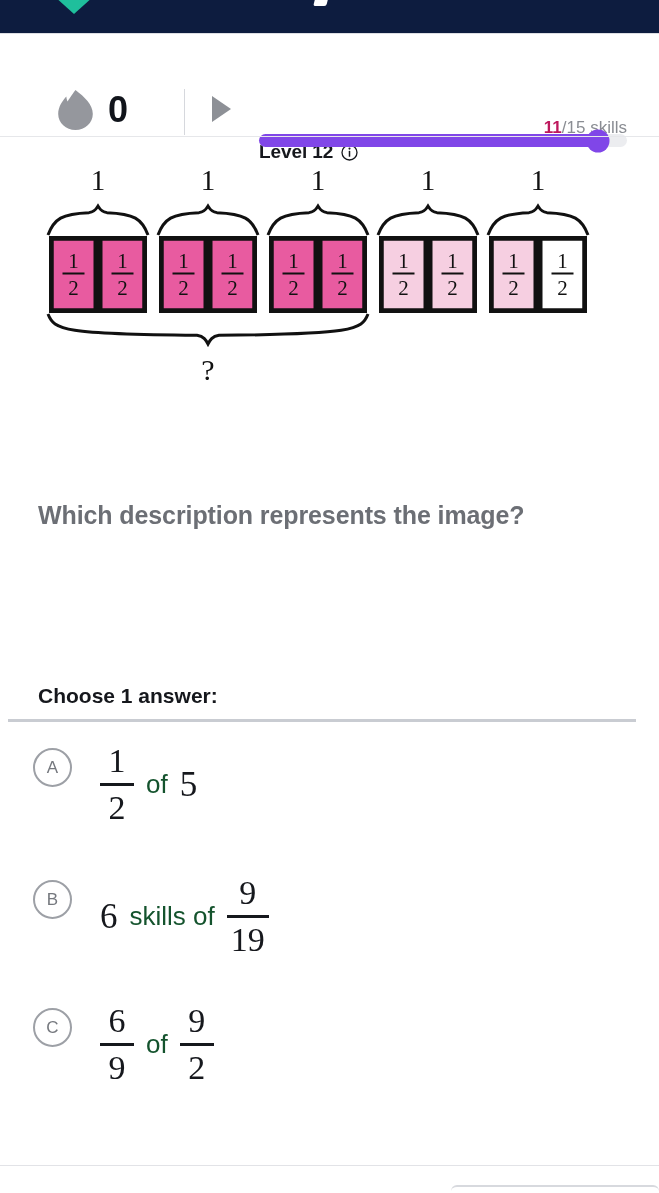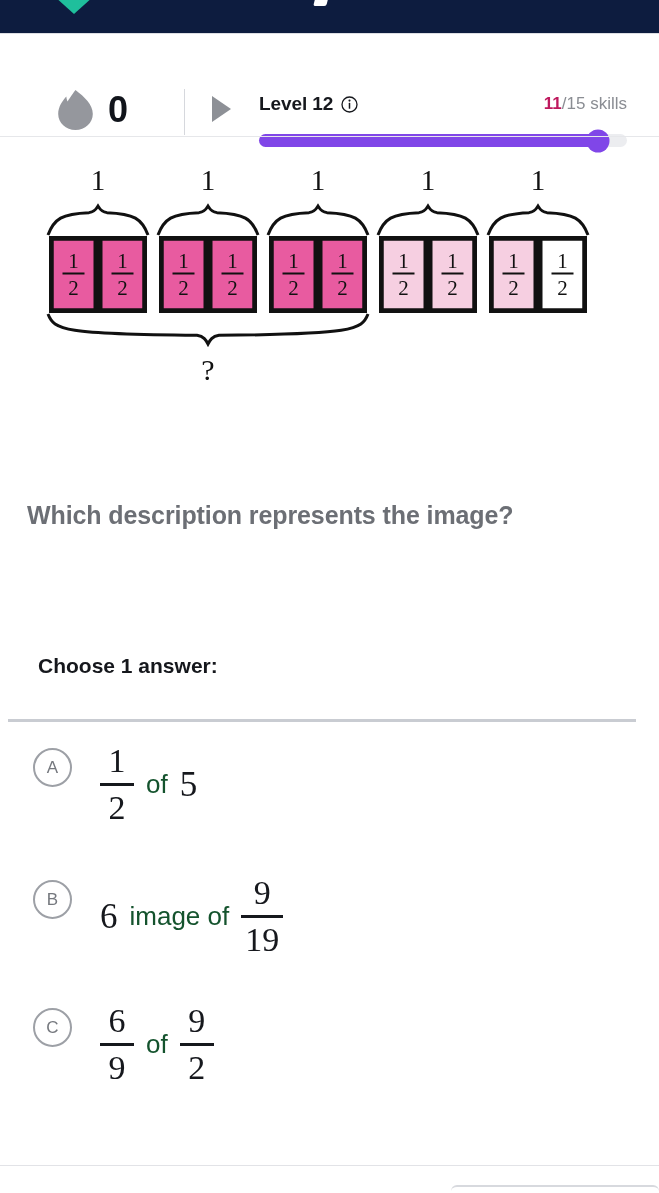--- a/index.html
+++ b/index.html
@@ -63,21 +63,21 @@
     border-left:19px solid #8d9096;
     border-top:13px solid transparent;
     border-bottom:13px solid transparent;
   }
 
   .level-row {
     position:absolute; left:259px; top:59px;
     display:flex; align-items:center; width:368px;
     justify-content:space-between;
   }
-  .level-left { display:flex; align-items:center; gap:8px; }
+  .level-left { display:flex; align-items:center; gap:8px;margin-top:48px; }
   .level-label {
     font-size:19px; font-weight:700; color:#16181d; letter-spacing:-0.1px;
   }
   .info-icon { width:17px; height:17px; display:block; }
   .skills {
     font-size:17px; color:#8a8d93; white-space:nowrap;
   }
   .skills b { color:#be185d; font-weight:700; }
 
   .progress-wrap {
@@ -98,26 +98,26 @@
     width:23px; height:23px; border-radius:50%;
     background:#8046e8;
   }
 
   
   .diagram { position:absolute; left:0; top:148px; width:659px; height:250px; }
   .diagram svg { display:block; }
 
   
   .question {
-    position:absolute; left:27px; top:497px; width:560px;
+    position:absolute; left:38px; top:497px; width:560px;
     font-size:25px; line-height:1.45; color:#6c6f75; font-weight:700;
     letter-spacing:-0.1px;
   }
   .choose {
-    position:absolute; left:38px; top:654px;
+    position:absolute; left:38px; top:684px;
     font-size:21px; font-weight:700; color:#15171c;
   }
   .choices-rule {
     position:absolute; left:8px; top:719px; width:628px; height:3px;
     background:#c9ccd2;
   }
 
   
   .choice {
     position:absolute; left:0; width:659px;
@@ -304,21 +304,21 @@
       </span>
       <span class="ofword">of</span>
       <span class="mathnum">5</span>
     </div>
   </div>
 
   <div class="choice choice-b">
     <div class="bubble">B</div>
     <div class="choice-body">
       <span class="mathnum">6</span>
-      <span class="ofword">image of</span>
+      <span class="ofword">skills of</span>
       <span class="frac">
         <span class="num">9</span>
         <span class="bar"></span>
         <span class="den">19</span>
       </span>
     </div>
   </div>
 
   <div class="choice choice-c">
     <div class="bubble">C</div>

